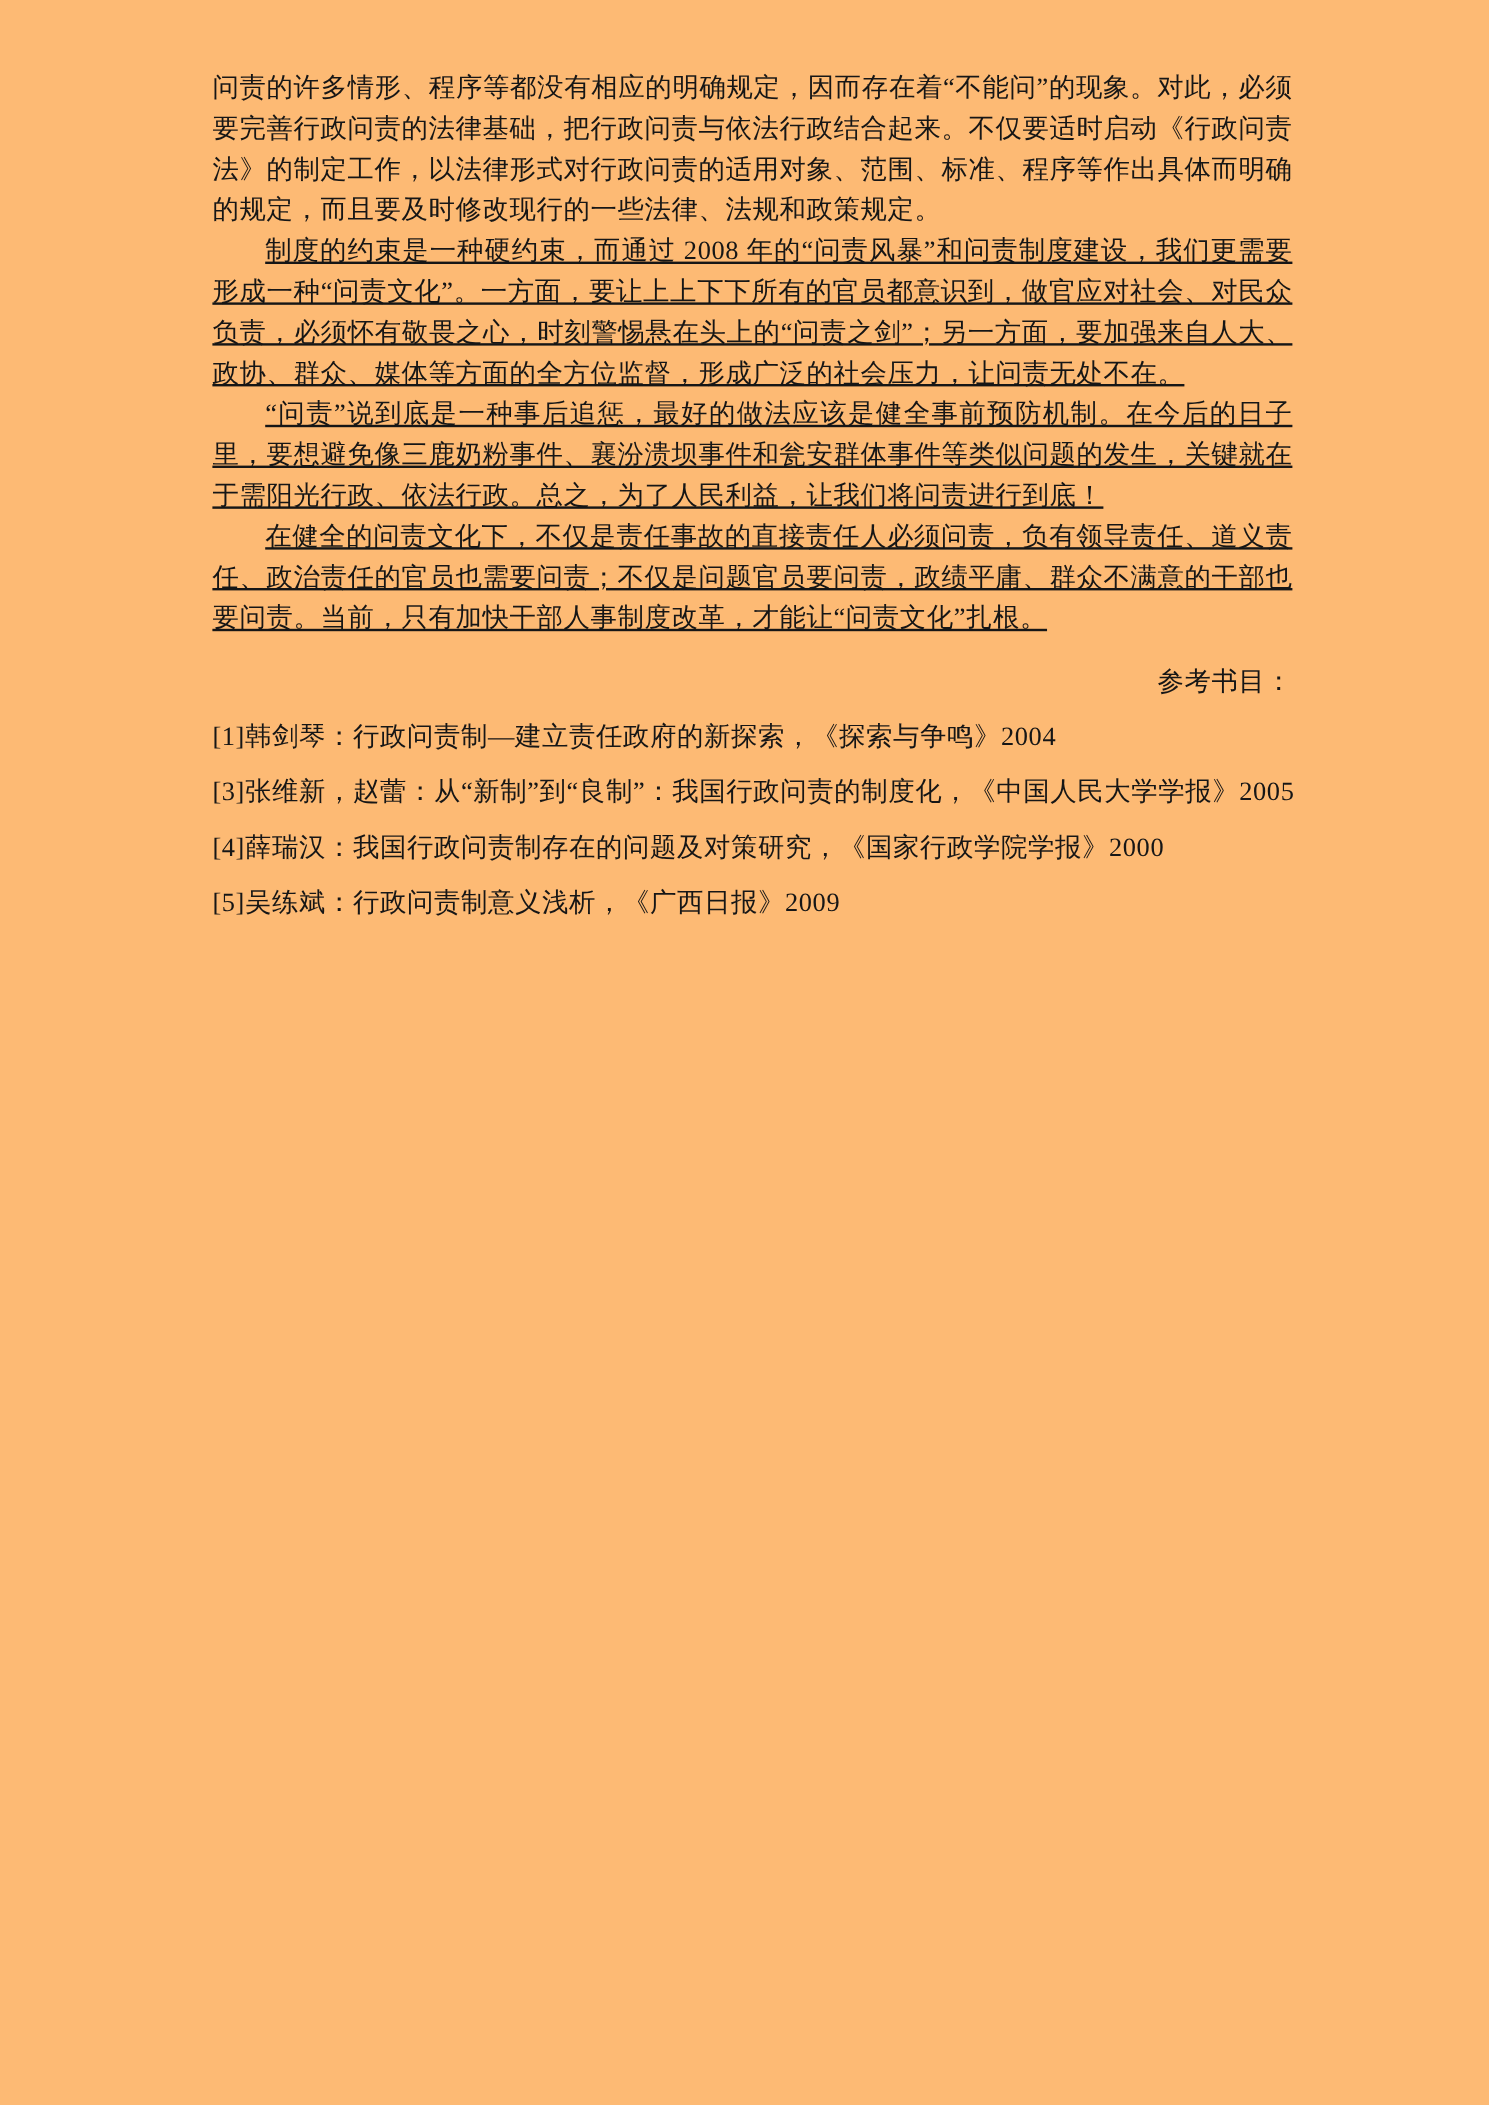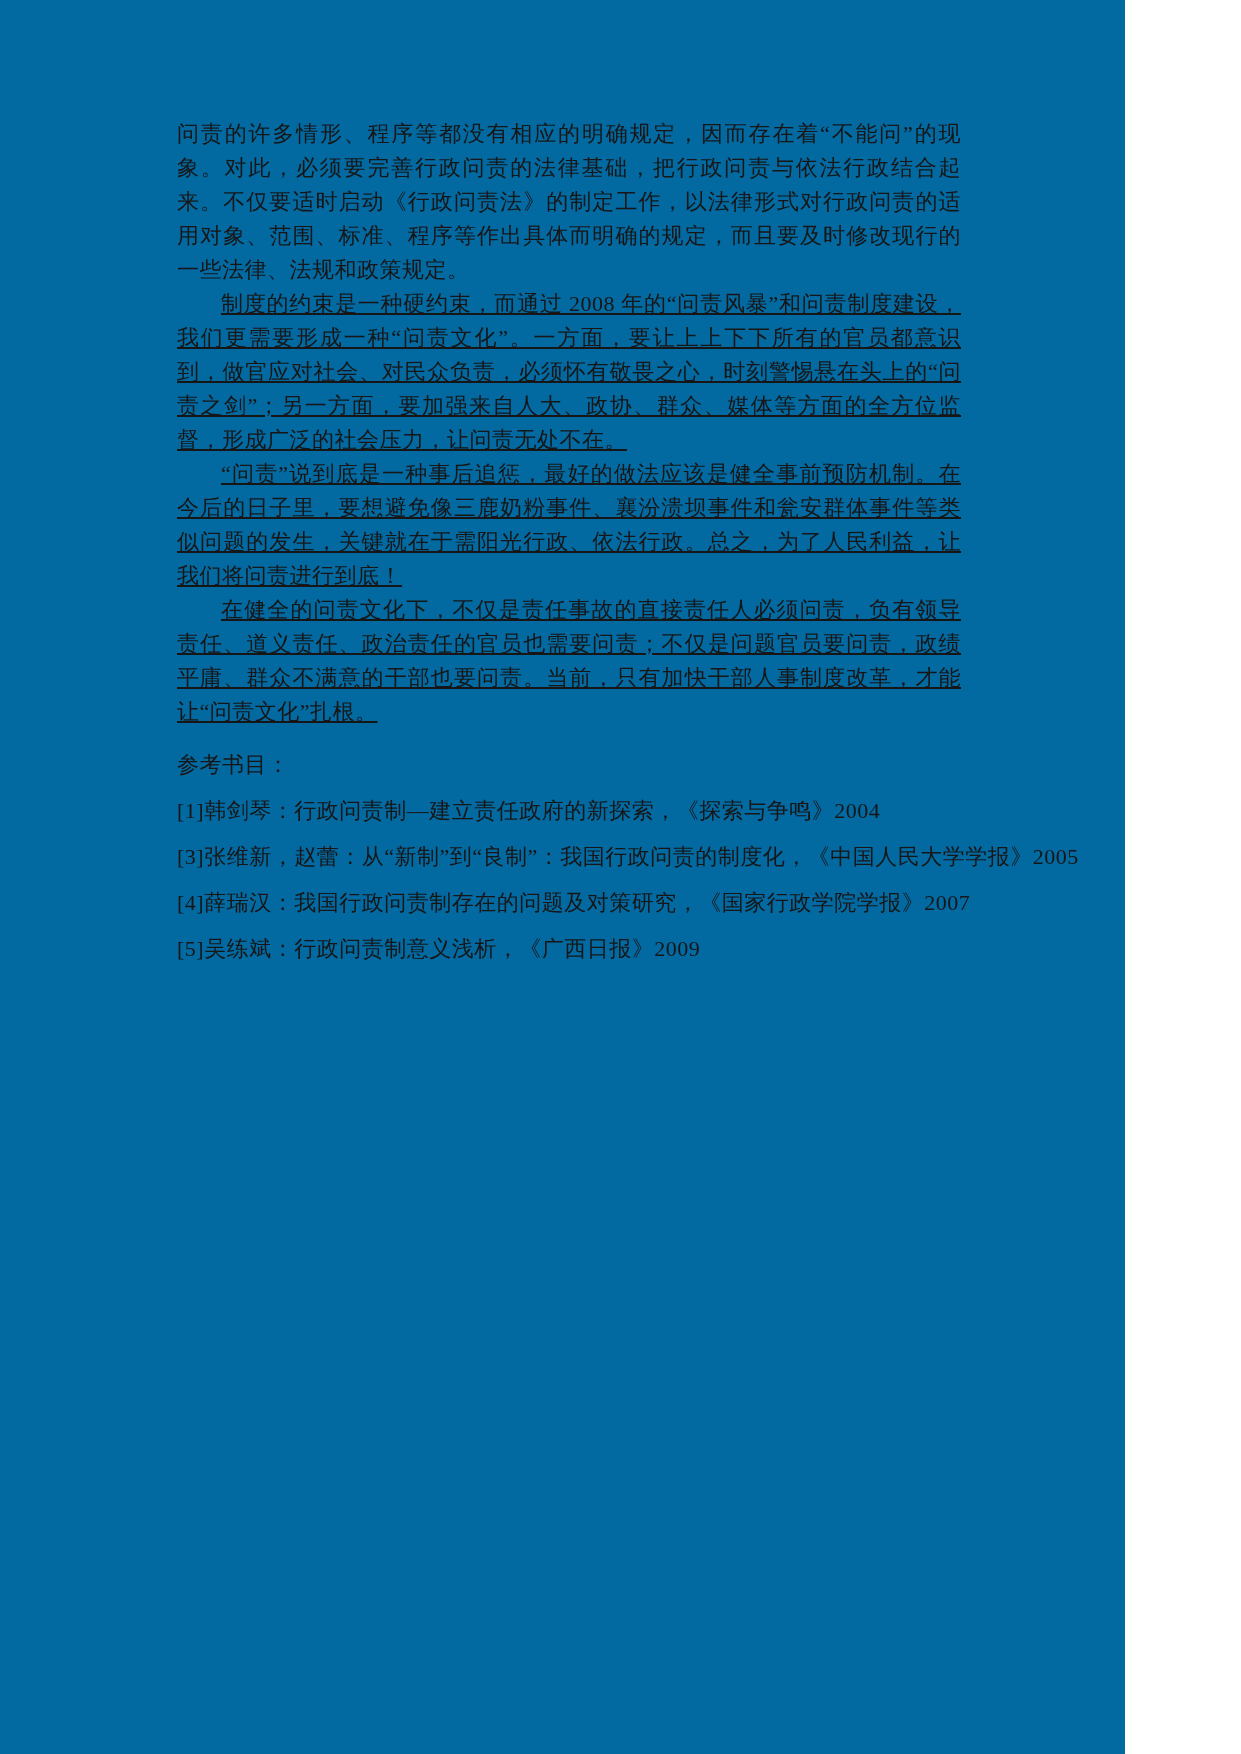--- a/index.html
+++ b/index.html
@@ -2,25 +2,25 @@
 <html lang="zh"><head>
 <meta charset="utf-8">
 <style>
   html, body {
     margin: 0;
     padding: 0;
     background: #ffffff;
   }
   .page {
     position: relative;
-    width: 1125px;
+    width: 1241px;
     height: 1754px;
-    background: #0369a1;
+    background: #fdba74;
     box-sizing: border-box;
-    padding: 117px 164px 0 177px;
+    padding: 56px 164px 0 177px;
     font-family: "Liberation Serif", "DejaVu Serif", serif;
     color: #161616;
     overflow: hidden;
   }
   .body-text p.para {
     margin: 0;
     font-size: 22px;
     line-height: 34px;
     text-align: justify;
     text-justify: inter-ideograph;
@@ -31,20 +31,21 @@
     text-decoration: underline;
   }
   .references {
     margin-top: 19px;
   }
   .ref-heading {
     margin: 0;
     font-size: 22px;
     line-height: 34px;
     letter-spacing: 0.5px;
+    text-align: right;
   }
   .ref-item {
     margin: 12px 4px 0 0;
     font-size: 22px;
     line-height: 34px;
     letter-spacing: 0.5px;
     white-space: nowrap;
   }
 </style>
 </head>
@@ -56,17 +57,17 @@
     <p class="para">问责的许多情形、程序等都没有相应的明确规定，因而存在着“不能问”的现象。对此，必须要完善行政问责的法律基础，把行政问责与依法行政结合起来。不仅要适时启动《行政问责法》的制定工作，以法律形式对行政问责的适用对象、范围、标准、程序等作出具体而明确的规定，而且要及时修改现行的一些法律、法规和政策规定。</p>
     <p class="para indent">制度的约束是一种硬约束，而通过 2008 年的“问责风暴”和问责制度建设，我们更需要形成一种“问责文化”。一方面，要让上上下下所有的官员都意识到，做官应对社会、对民众负责，必须怀有敬畏之心，时刻警惕悬在头上的“问责之剑”；另一方面，要加强来自人大、政协、群众、媒体等方面的全方位监督，形成广泛的社会压力，让问责无处不在。</p>
     <p class="para indent">“问责”说到底是一种事后追惩，最好的做法应该是健全事前预防机制。在今后的日子里，要想避免像三鹿奶粉事件、襄汾溃坝事件和瓮安群体事件等类似问题的发生，关键就在于需阳光行政、依法行政。总之，为了人民利益，让我们将问责进行到底！</p>
     <p class="para indent">在健全的问责文化下，不仅是责任事故的直接责任人必须问责，负有领导责任、道义责任、政治责任的官员也需要问责；不仅是问题官员要问责，政绩平庸、群众不满意的干部也要问责。当前，只有加快干部人事制度改革，才能让“问责文化”扎根。</p>
   </div>
 
   <div class="references">
     <p class="ref-heading">参考书目：</p>
     <p class="ref-item">[1]韩剑琴：行政问责制—建立责任政府的新探索，《探索与争鸣》2004</p>
     <p class="ref-item">[3]张维新，赵蕾：从“新制”到“良制”：我国行政问责的制度化，《中国人民大学学报》2005</p>
-    <p class="ref-item">[4]薛瑞汉：我国行政问责制存在的问题及对策研究，《国家行政学院学报》2007</p>
+    <p class="ref-item">[4]薛瑞汉：我国行政问责制存在的问题及对策研究，《国家行政学院学报》2000</p>
     <p class="ref-item">[5]吴练斌：行政问责制意义浅析，《广西日报》2009</p>
   </div>
 
 </div>
 
 </body></html>

